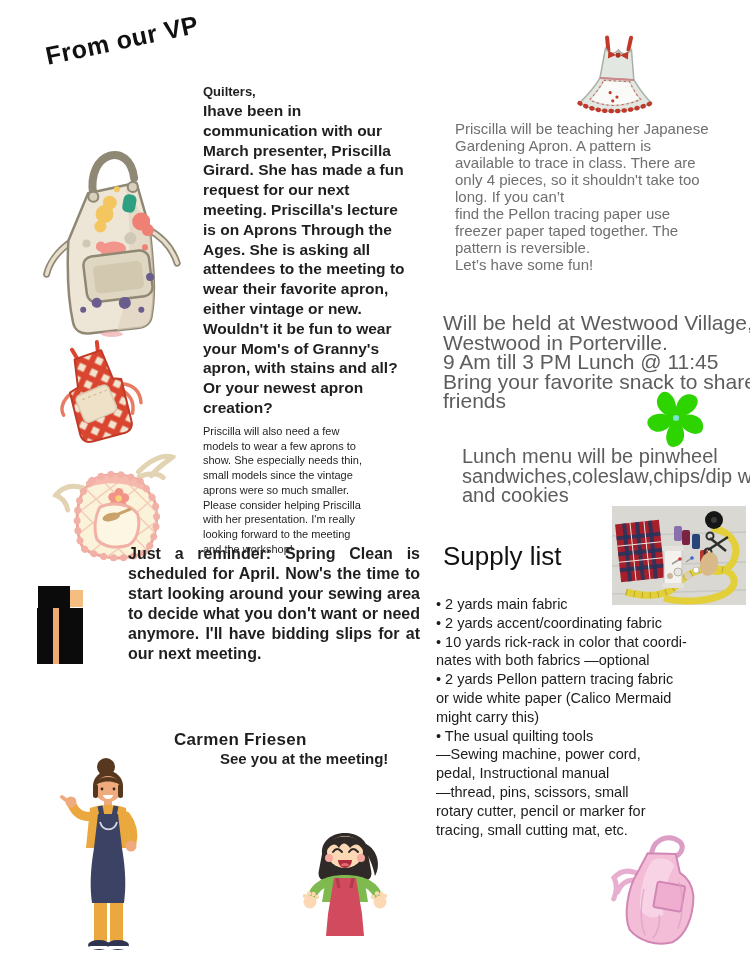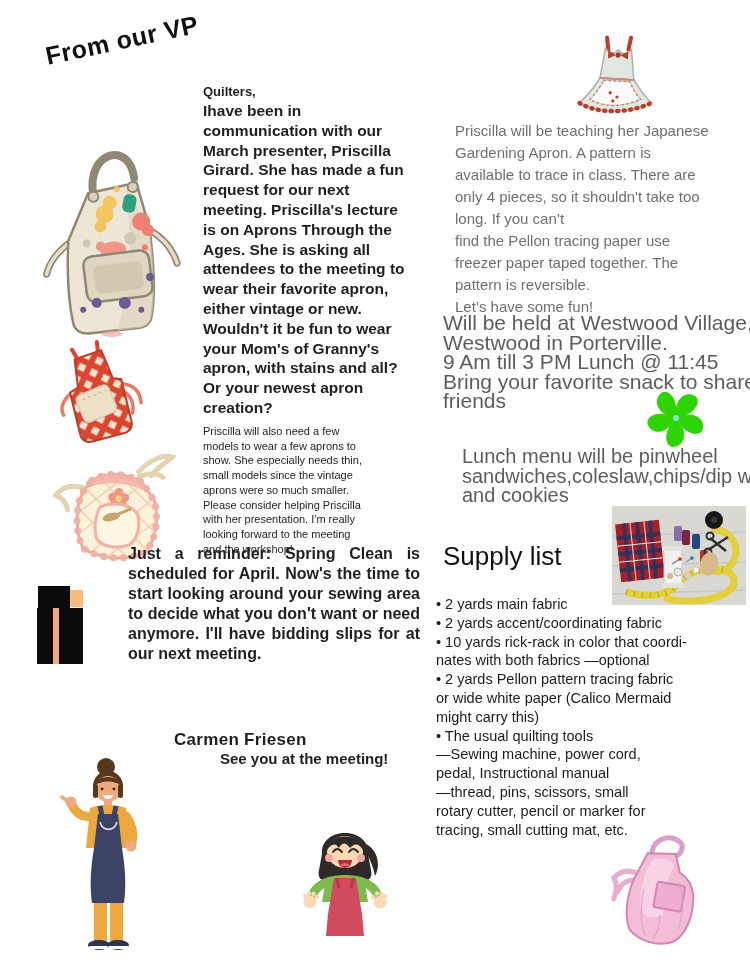--- a/index.html
+++ b/index.html
@@ -10,21 +10,21 @@
   .pre{white-space:pre;}
   .vp-title{left:46px;top:42px;font-size:25px;font-weight:700;color:#111;
             transform:rotate(-12deg);transform-origin:left center;letter-spacing:.5px;}
   .salutation{left:203px;top:84px;font-size:13px;font-weight:600;}
   .letter-body{left:203px;top:101px;font-size:15.5px;font-weight:600;line-height:19.8px;}
   .models{left:203px;top:424px;font-size:11px;font-weight:400;line-height:14.7px;}
   .reminder{left:128px;top:544px;width:292px;font-size:16px;font-weight:600;
             line-height:20px;text-align:justify;}
   .see-you{left:220px;top:704px;font-size:15px;font-weight:700;margin-top:46px;}
   .signature{left:174px;top:730px;font-size:17px;font-weight:600;letter-spacing:.3px;}
-  .teaching{left:455px;top:120px;font-size:15px;font-weight:400;color:#6f6f6f;line-height:22px;}
+  .teaching{left:455px;top:120px;font-size:15px;font-weight:400;color:#6f6f6f;line-height:17px;}
   .venue{left:443px;top:313px;font-size:21px;font-weight:400;color:#5d5d5d;line-height:19.6px;}
   .lunch{left:462px;top:447px;font-size:20px;font-weight:400;color:#5d5d5d;line-height:19.6px;}
   .supply-heading{left:443px;top:541px;font-size:26px;font-weight:400;color:#111;}
   .supply-list{left:436px;top:595px;font-size:14.5px;font-weight:400;color:#1c1c1c;line-height:18.8px;}
   .img{position:absolute;line-height:0;}
   svg{display:block;}
 </style>
 </head>
 <body>
 

